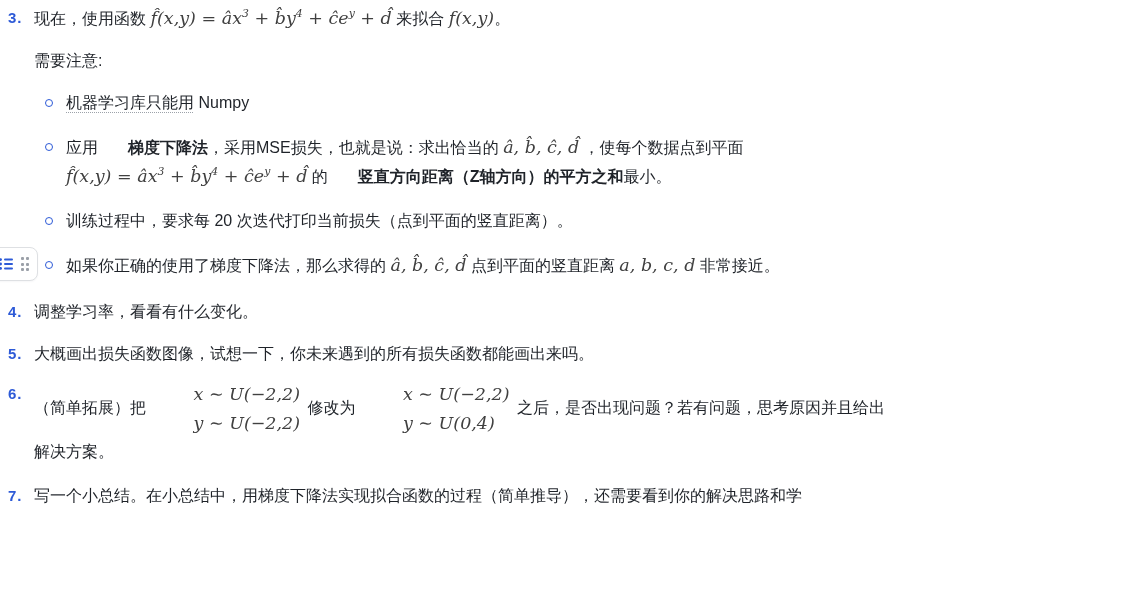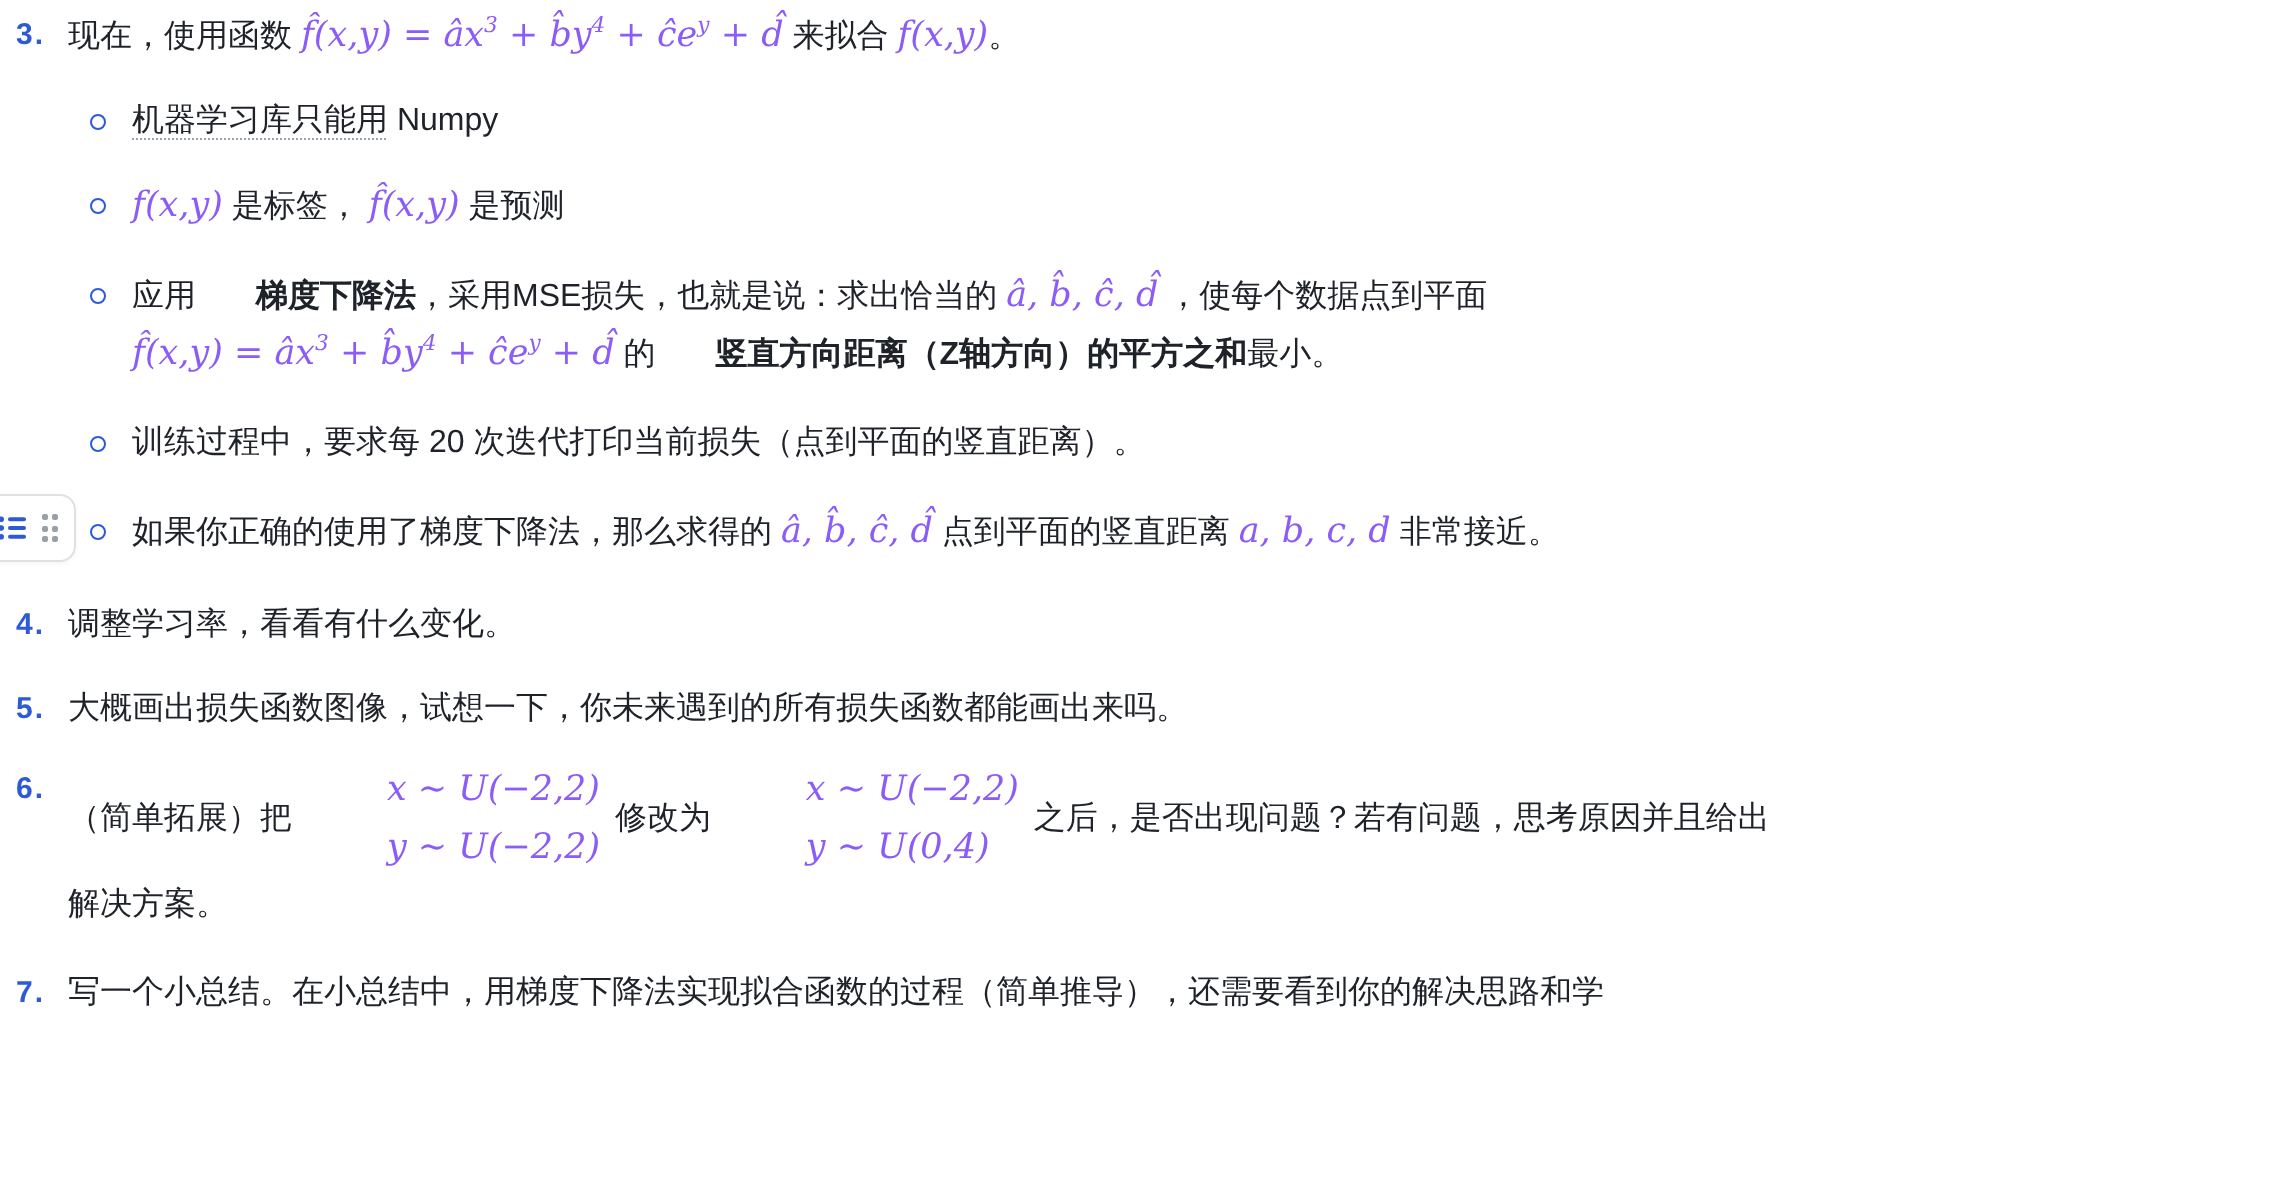--- a/index.html
+++ b/index.html
@@ -49,21 +49,21 @@
     text-decoration-color: #9ca2a9;
     text-decoration-thickness: 1px;
     text-underline-offset: 4px;
   }
 
   
   .seg-math, .seg-stack {
     font-family: "DejaVu Serif", "Liberation Serif", serif;
     font-style: italic;
     font-size: 17.5px;
-    color: #8b5cf6;
+    color: #404040;
     white-space: pre;
   }
   .seg-math sup, .seg-stack sup {
     font-size: 0.62em;
     font-style: italic;
     line-height: 0;
   }
   .seg-stack {
     display: inline-flex;
     flex-direction: column;
@@ -123,34 +123,29 @@
         <i></i>
         <i></i>
         <i></i>
     </span>
   </div>
 
   <div class="oli">
     <span class="num">3.</span>
     <div class="oli-body">
       <div class="line"><span class="seg seg-text">现在，使用函数 </span><span class="seg seg-math">f̂(x,y) = âx<sup>3</sup> + b̂y<sup>4</sup> + ĉe<sup>y</sup> + d̂</span><span class="seg seg-text"> 来拟合 </span><span class="seg seg-math">f(x,y)</span><span class="seg seg-text">。</span></div>
+      <div class="line mt14"><span class="seg seg-text">需要注意:</span></div>
 
       <div class="bullet mt14">
         <span class="bullet-marker">
             <span class="bullet-ring"></span>
           </span>
         <div class="bullet-body"><span class="seg seg-text u-dotted">机器学习库只能用</span><span class="seg seg-text"> Numpy</span></div>
       </div>
 
-      <div class="bullet mt14">
-        <span class="bullet-marker">
-            <span class="bullet-ring"></span>
-          </span>
-        <div class="bullet-body"><span class="seg seg-math">f(x,y)</span><span class="seg seg-text"> 是标签， </span><span class="seg seg-math">f̂(x,y)</span><span class="seg seg-text"> 是预测</span></div>
-      </div>
 
       <div class="bullet mt16">
         <span class="bullet-marker">
             <span class="bullet-ring"></span>
           </span>
         <div class="bullet-body"><span class="seg seg-text">应用</span><span class="seg seg-bold">梯度下降法</span><span class="seg seg-text">，采用MSE损失，也就是说：求出恰当的 </span><span class="seg seg-math">â, b̂, ĉ, d̂</span><span class="seg seg-text"> ，使每个数据点到平面</span><br><span class="seg seg-math">f̂(x,y) = âx<sup>3</sup> + b̂y<sup>4</sup> + ĉe<sup>y</sup> + d̂</span><span class="seg seg-text"> 的</span><span class="seg seg-bold">竖直方向距离（Z轴方向）的平方之和</span><span class="seg seg-text">最小。</span></div>
       </div>
 
       <div class="bullet mt16">
         <span class="bullet-marker">

